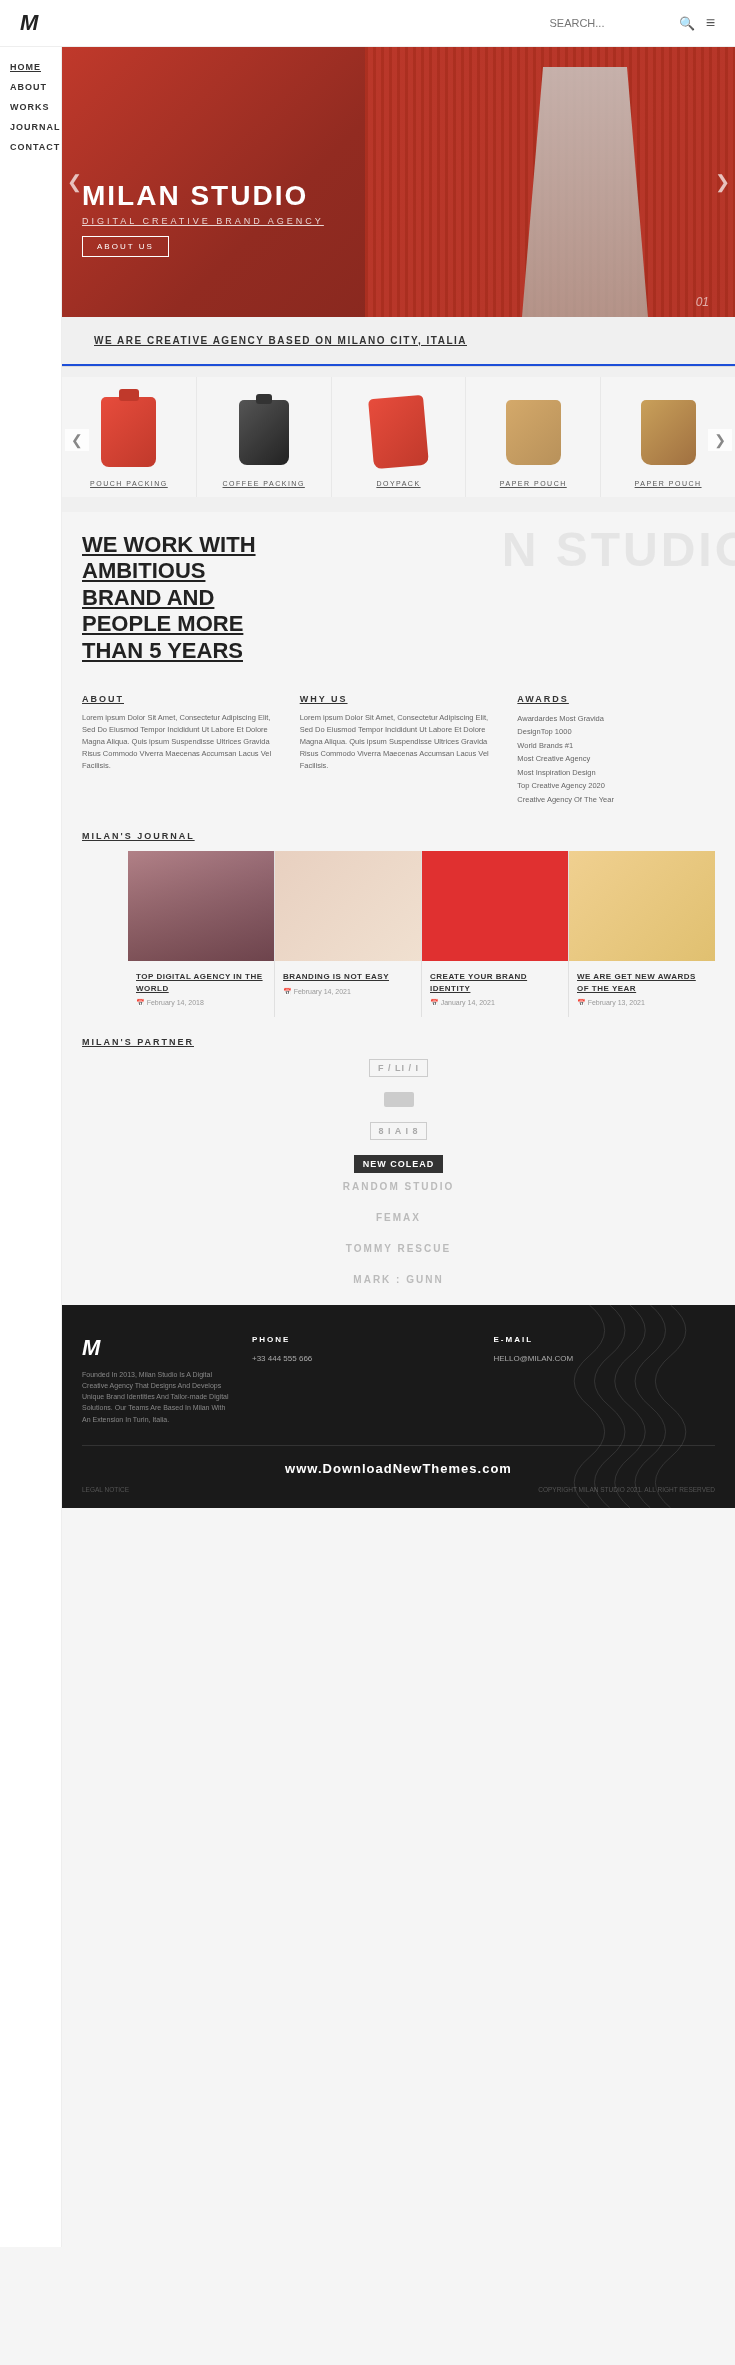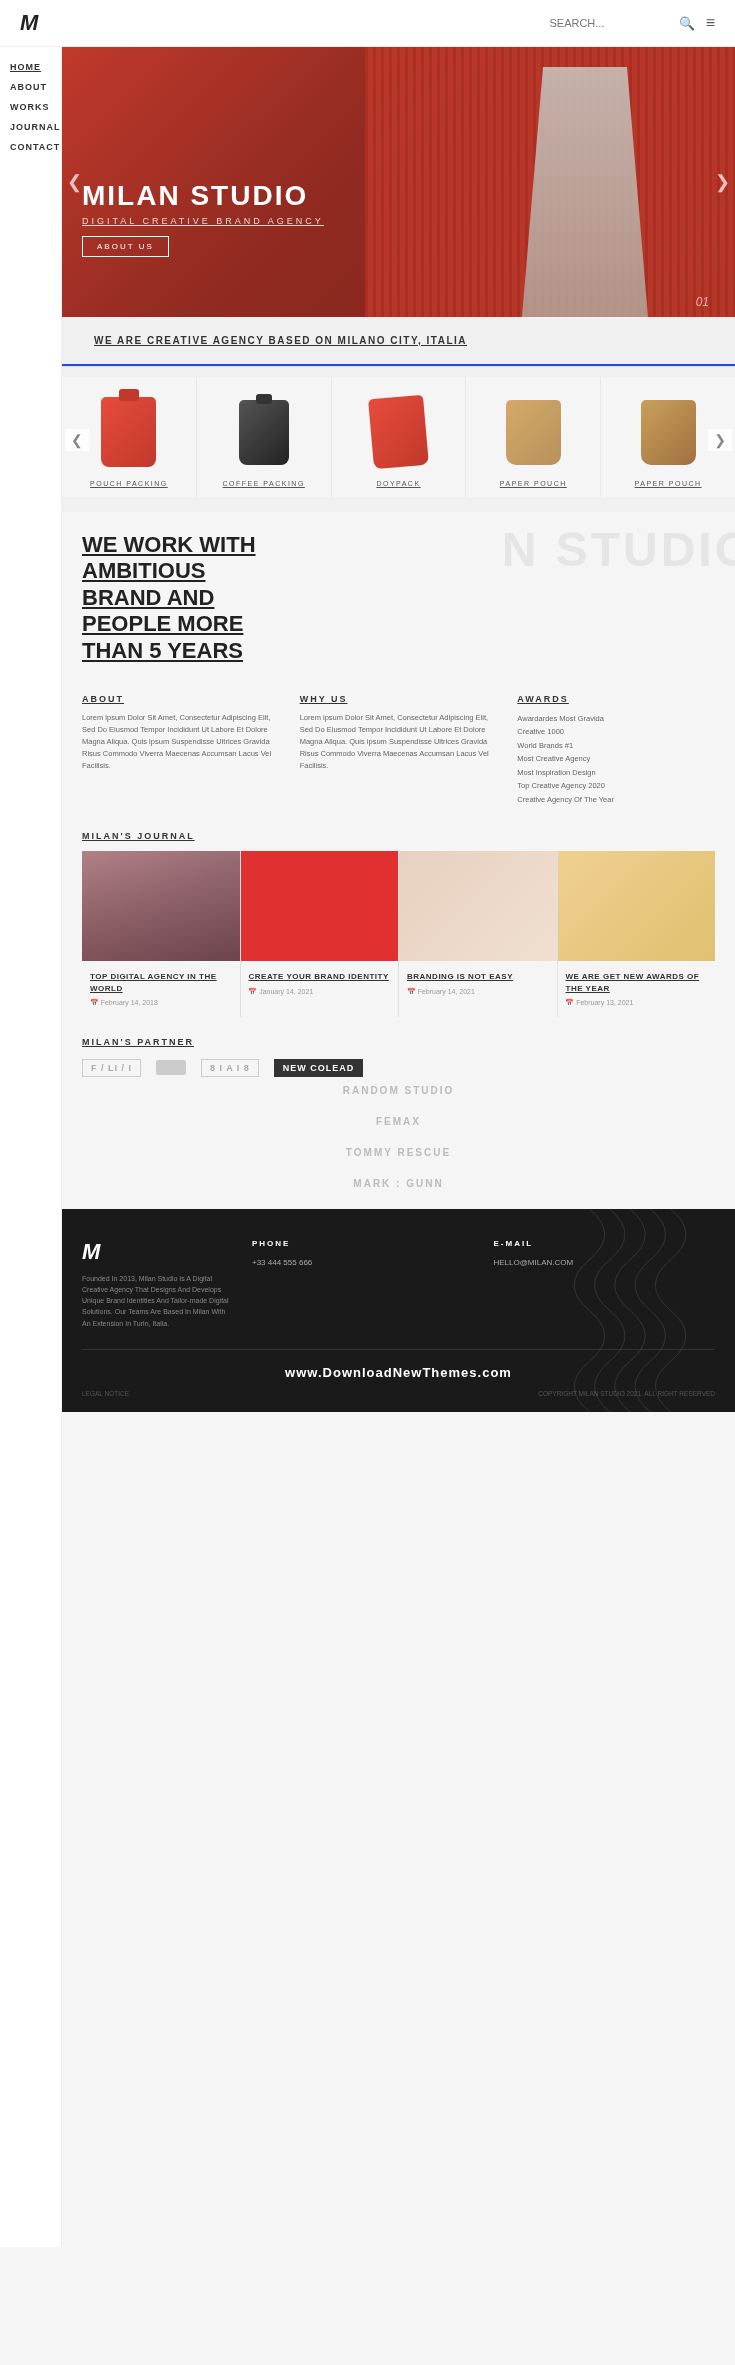--- a/index.html
+++ b/index.html
@@ -362,20 +362,21 @@
 
     
     .journal-section {
       background: #f5f5f5;
       padding: 15px 20px 0;
     }
     .journal-grid {
       display: flex;
       gap: 0;
       margin-top: 10px;
+      margin-left: 46px;
     }
     .journal-item {
       flex: 1;
       border-right: 1px solid #e0e0e0;
     }
     .journal-item:last-child { border-right: none; }
     
     .jimg-1 {
       background: linear-gradient(135deg, #b0b8c1 0%, #778899 100%);
       width: 100%;
@@ -426,20 +427,21 @@
     .partner-section {
       background: #f5f5f5;
       padding: 20px 20px;
     }
     .partner-logos {
       display: flex;
       gap: 15px;
       align-items: center;
       margin-top: 12px;
       flex-wrap: wrap;
+      flex-direction: column;
     }
     .partner-logo {
       font-size: 9px;
       letter-spacing: 1px;
       color: #aaa;
       text-transform: uppercase;
       font-weight: 600;
       padding: 3px 8px;
       border: 1px solid #ccc;
     }
@@ -656,21 +658,21 @@
 
         <div class="about-col">
           <div class="about-col-title">WHY US</div>
           <div class="about-col-text">Lorem ipsum Dolor Sit Amet, Consectetur Adipiscing Elit, Sed Do Eiusmod Tempor Incididunt Ut Labore Et Dolore Magna Aliqua. Quis ipsum Suspendisse Ultrices Gravida Risus Commodo Viverra Maecenas Accumsan Lacus Vel Facilisis.</div>
         </div>
 
         <div class="about-col">
           <div class="about-col-title">AWARDS</div>
           <div class="awards-list">
             <div>Awardardes Most Gravida</div>
-            <div>Creative 1000</div>
+            <div>DesignTop 1000</div>
             <div>World Brands #1</div>
             <div>Most Creative Agency</div>
             <div>Most Inspiration Design</div>
             <div>Top Creative Agency 2020</div>
             <div>Creative Agency Of The Year</div>
           </div>
         </div>
 
       </div>
     </div>
@@ -684,37 +686,37 @@
           <div class="journal-content">
             <div class="journal-item-title">TOP DIGITAL AGENCY IN THE WORLD</div>
             <div class="journal-date">
               <span>📅 </span>
               <span>February 14, 2018</span>
             </div>
           </div>
         </div>
 
         <div class="journal-item">
+          <div class="jimg-2"></div>
+          <div class="journal-content">
+            <div class="journal-item-title">BRANDING IS NOT EASY</div>
+            <div class="journal-date">
+              <span>📅 </span>
+              <span>February 14, 2021</span>
+            </div>
+          </div>
+        </div>
+
+        <div class="journal-item">
           <div class="jimg-3"></div>
           <div class="journal-content">
             <div class="journal-item-title">CREATE YOUR BRAND IDENTITY</div>
             <div class="journal-date">
               <span>📅 </span>
               <span>January 14, 2021</span>
-            </div>
-          </div>
-        </div>
-
-        <div class="journal-item">
-          <div class="jimg-2"></div>
-          <div class="journal-content">
-            <div class="journal-item-title">BRANDING IS NOT EASY</div>
-            <div class="journal-date">
-              <span>📅 </span>
-              <span>February 14, 2021</span>
             </div>
           </div>
         </div>
 
         <div class="journal-item">
           <div class="jimg-4"></div>
           <div class="journal-content">
             <div class="journal-item-title">WE ARE GET NEW AWARDS OF THE YEAR</div>
             <div class="journal-date">
               <span>📅 </span>

